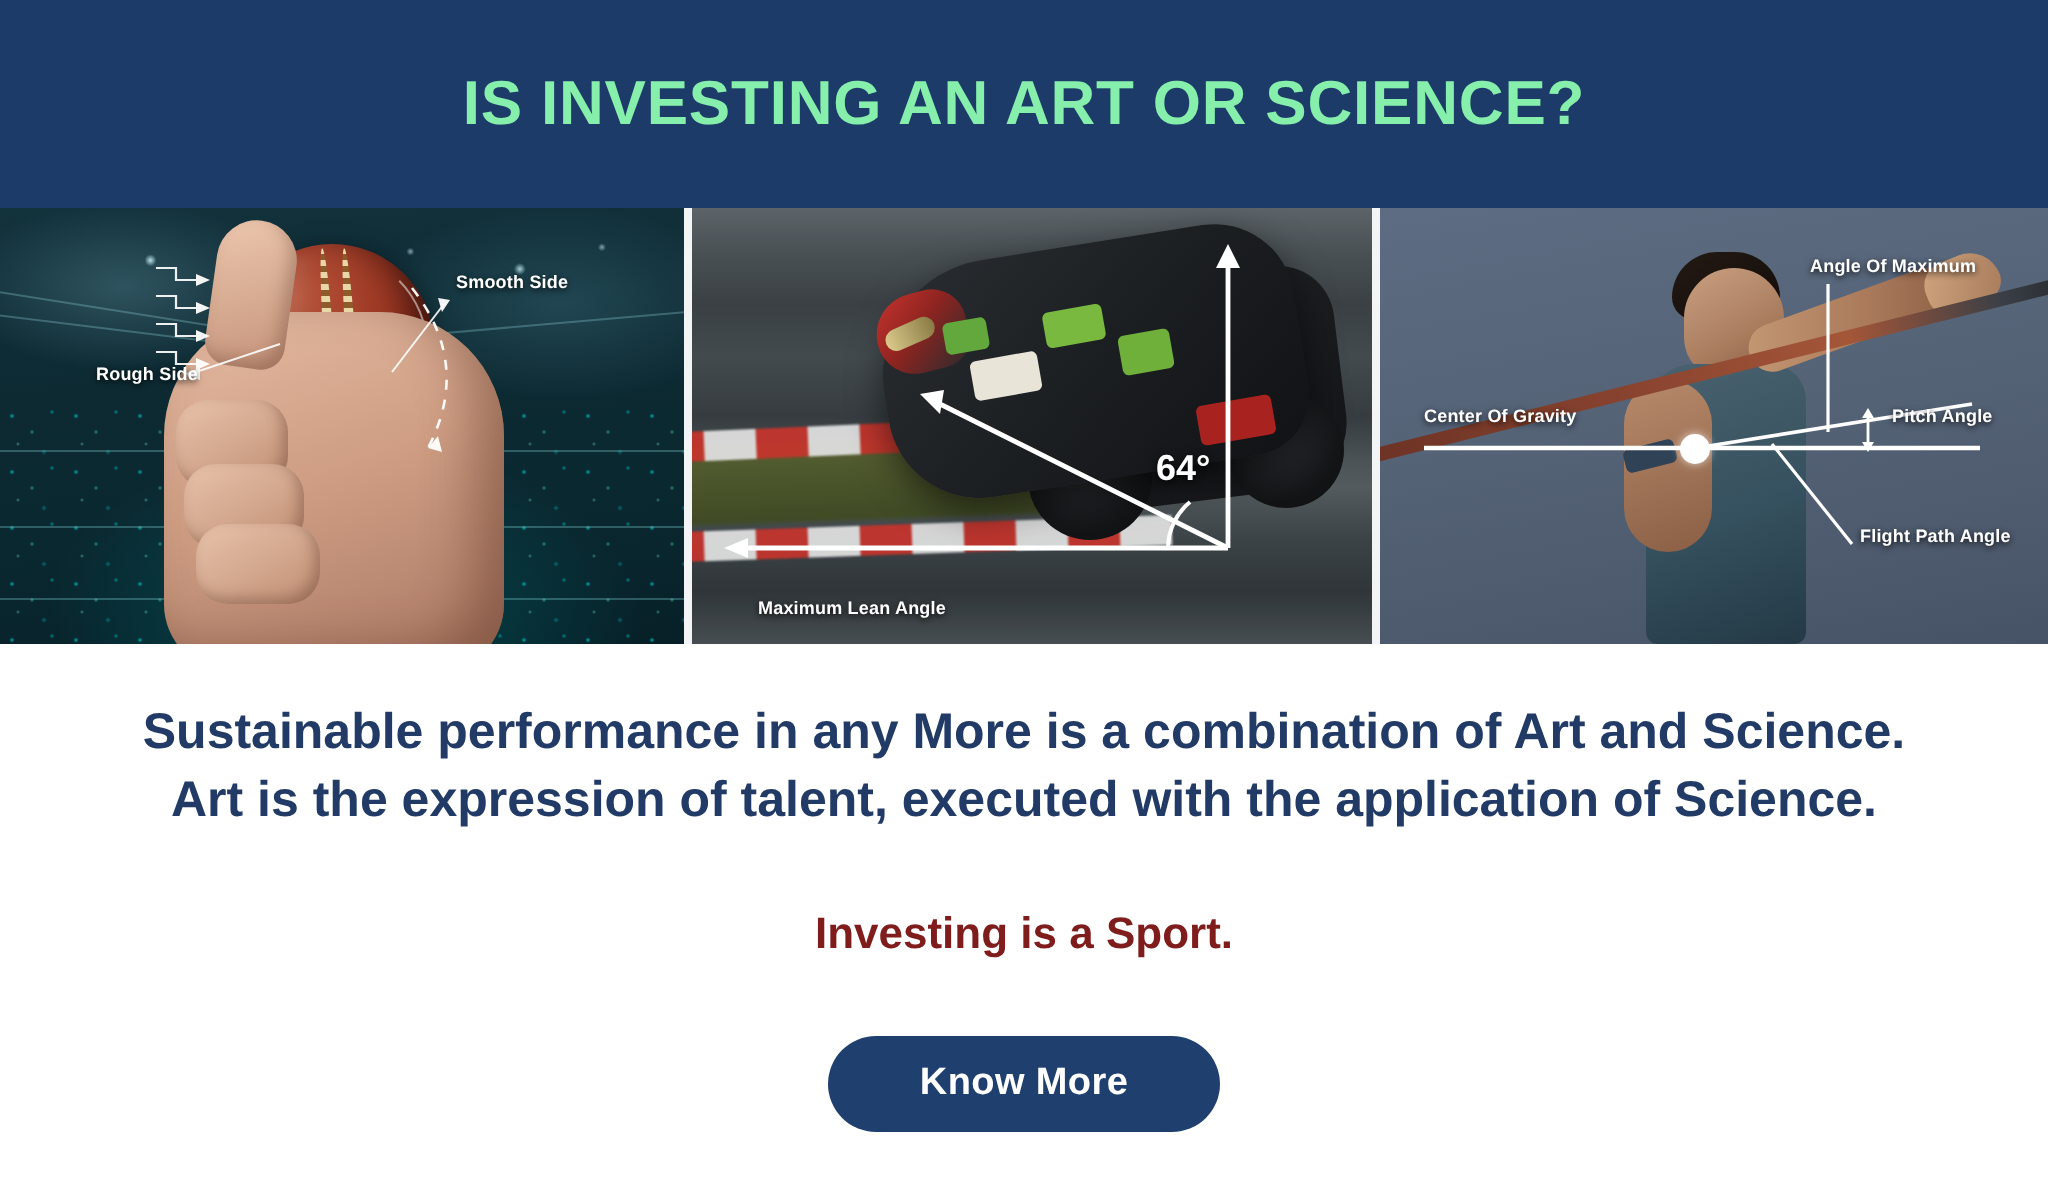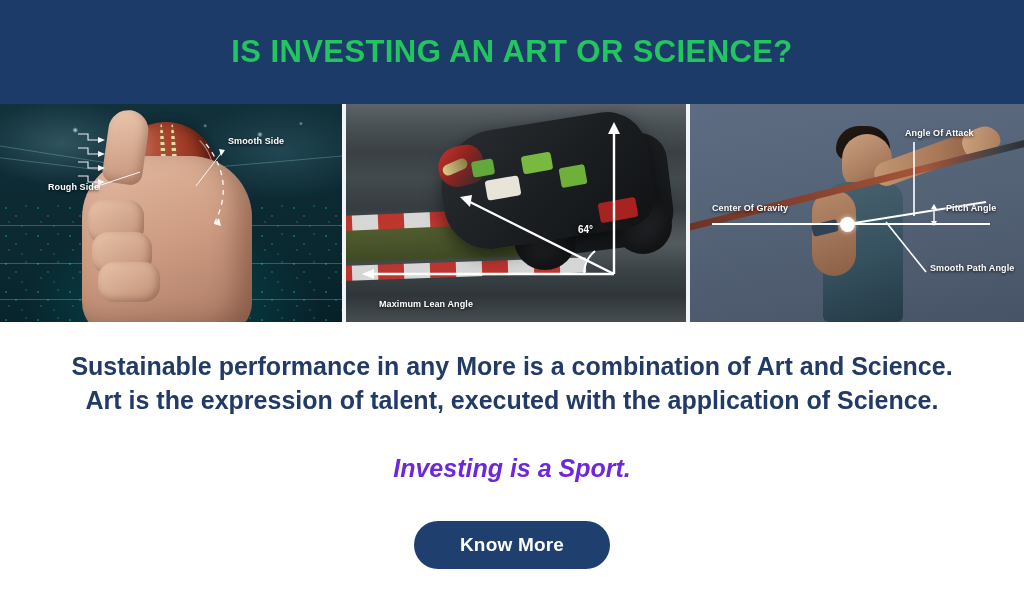--- a/index.html
+++ b/index.html
@@ -16,21 +16,21 @@
 
   
   .header {
     height: 104px;
     background: #1d3b68;
     display: flex;
     align-items: center;
     justify-content: center;
   }
   .header-title {
-    color: #22c55e;
+    color: #86efac;
     font-size: 31px;
     font-weight: bold;
     letter-spacing: 0.4px;
     text-align: center;
     font-family: "Liberation Sans", sans-serif;
   }
 
   
   .image-band {
     height: 218px;
@@ -288,21 +288,21 @@
     font-size: 9px;
     font-weight: bold;
     white-space: nowrap;
     text-shadow: 0 1px 3px rgba(0,0,0,.85);
     font-family: "Liberation Sans", sans-serif;
     letter-spacing: .1px;
   }
   .ann-big {
     position: absolute;
     color: #ffffff;
-    font-size: 10px;
+    font-size: 18px;
     font-weight: bold;
     text-shadow: 0 1px 4px rgba(0,0,0,.9);
     font-family: "Liberation Sans", sans-serif;
   }
   svg.ann-svg { position: absolute; inset: 0; overflow: visible; }
 
   
   .content {
     height: 278px;
     background: #ffffff;
@@ -314,27 +314,26 @@
   }
   .lede {
     color: #213a66;
     font-size: 25px;
     font-weight: bold;
     line-height: 1.35;
     text-align: center;
     font-family: "Liberation Sans", sans-serif;
   }
   .tagline {
-    color: #6d28d9;
-    font-size: 25px;
+    color: #7f1d1d;
+    font-size: 22px;
     font-weight: bold;
     text-align: center;
     margin-top: 36px;
     font-family: "Liberation Sans", sans-serif;
-    font-style: italic;
   }
   .cta-wrap {
     margin-top: 38px;
   }
   .cta-button {
     display: inline-block;
     background: #1f3f6e;
     color: #ffffff;
     font-size: 19px;
     font-weight: bold;
@@ -467,23 +466,23 @@
       <line x1="224" y1="38" x2="224" y2="112" stroke="#ffffff" stroke-width="1.6"></line>
 
       <line x1="244" y1="102" x2="244" y2="120" stroke="#ffffff" stroke-width="1.4"></line>
       <path d="M244 100 l-3 5 l6 0 z" fill="#ffffff"></path>
       <path d="M244 122 l-3 -5 l6 0 z" fill="#ffffff"></path>
 
       <line x1="196" y1="118" x2="236" y2="168" stroke="#ffffff" stroke-width="1.6"></line>
     </svg>
 
     <span class="ann-label" style="left:22px; top:99px;">Center Of Gravity</span>
-    <span class="ann-label" style="left:215px; top:24px;">Angle Of Attack</span>
+    <span class="ann-label" style="left:215px; top:24px;">Angle Of Maximum</span>
     <span class="ann-label" style="left:256px; top:99px;text-align:right;">Pitch Angle</span>
-    <span class="ann-label" style="left:240px; top:159px;">Smooth Path Angle</span>
+    <span class="ann-label" style="left:240px; top:159px;">Flight Path Angle</span>
   </div>
 </div>
 
 <div class="content">
   <div class="lede">
     <div>Sustainable performance in any More is a combination of Art and Science.</div>
     <div>Art is the expression of talent, executed with the application of Science.</div>
   </div>
   <div class="tagline">Investing is a Sport.</div>
   <div class="cta-wrap">

